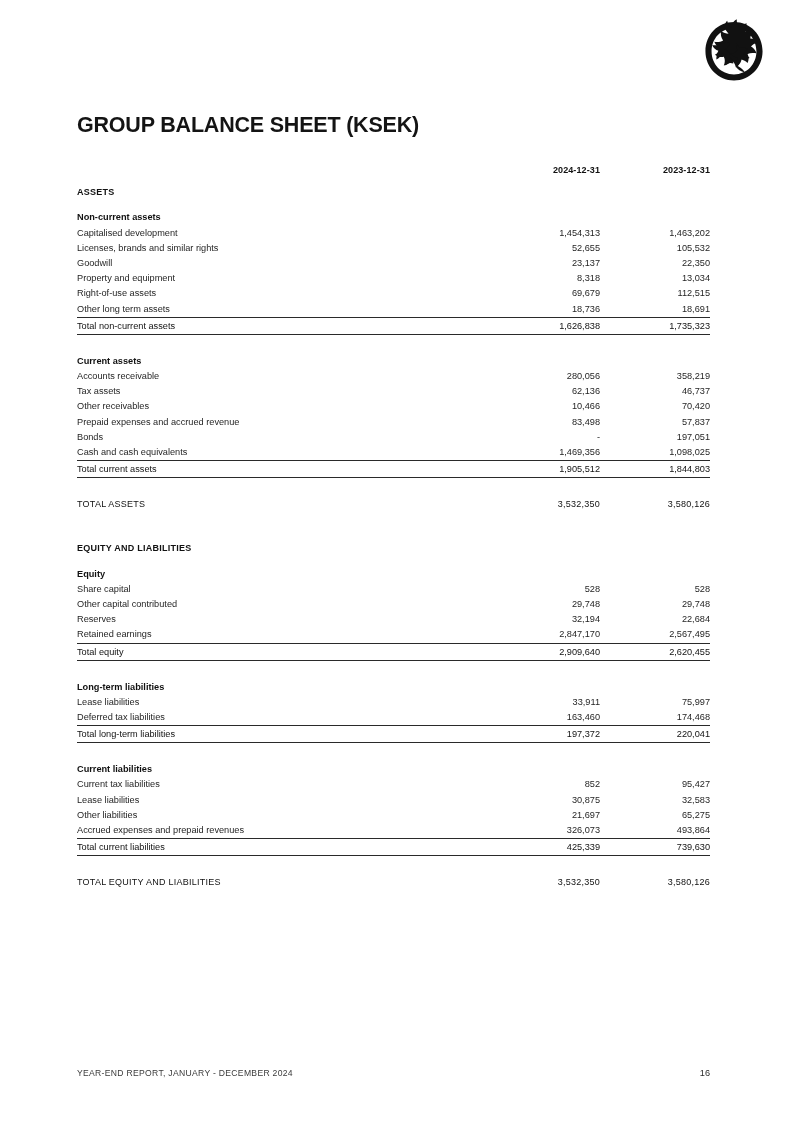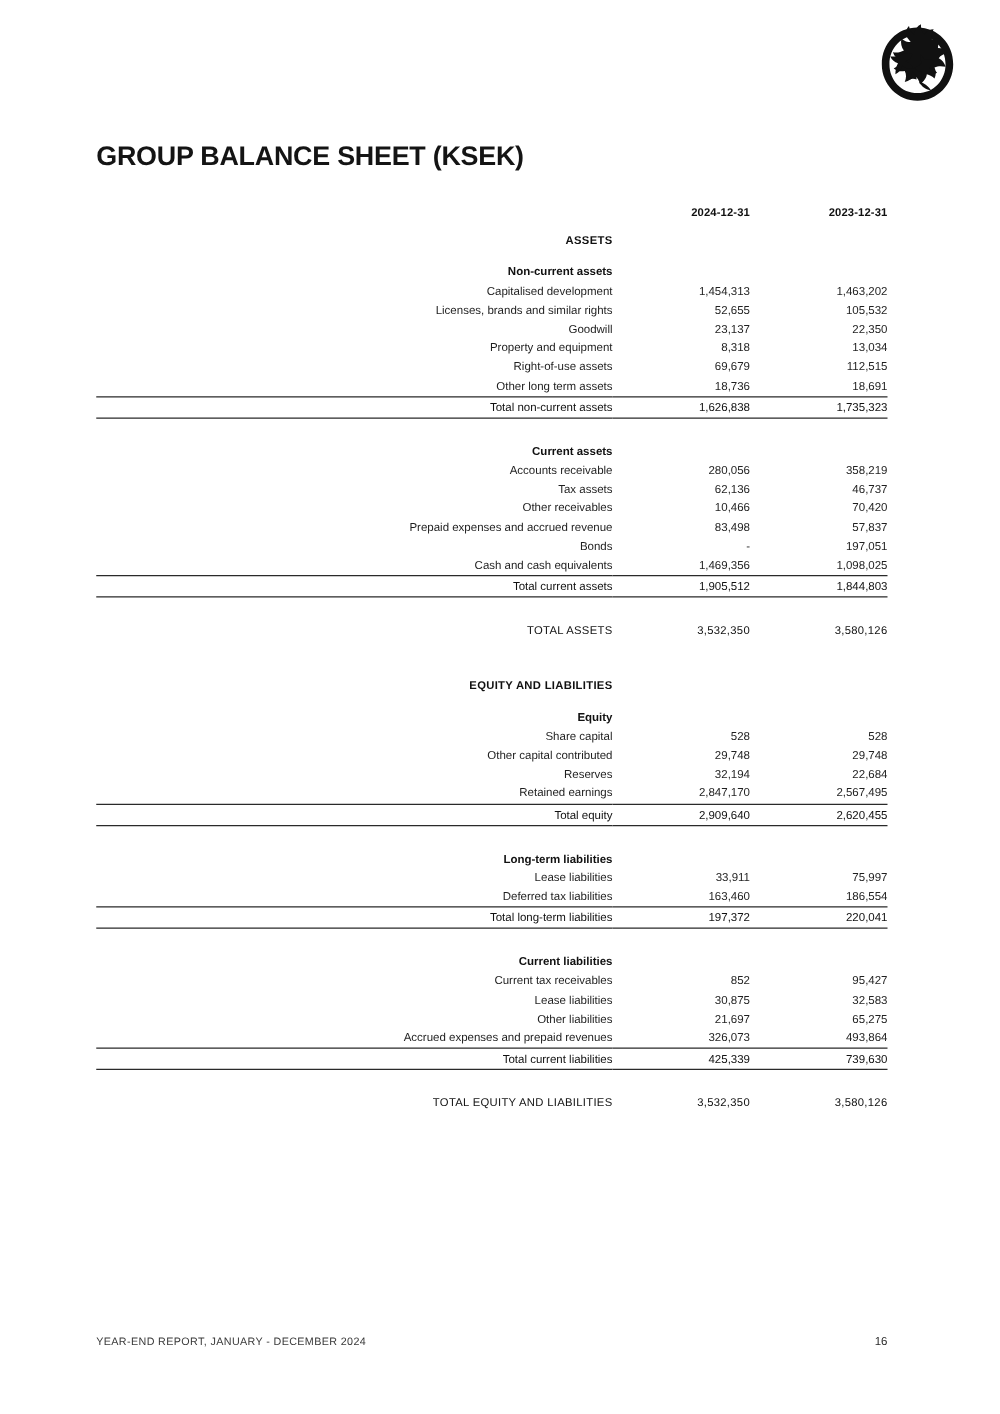--- a/index.html
+++ b/index.html
@@ -65,21 +65,21 @@
 
   table.bs td {
     padding: 0;
     vertical-align: bottom;
     font-size: 9.2px;
     line-height: 15.2px;
     height: 15.2px;
     color: #1f1f1f;
     white-space: nowrap;
   }
-  td.label { text-align: right; padding-left: 1px; }
+  td.label { text-align: left; padding-left: 1px; }
   td.val   { text-align: right; padding-right: 1px; font-variant-numeric: tabular-nums; }
   td.v2    { padding-right: 2px; margin-top: 48px; }
 
   
   tr.section-head td { font-weight: bold; color: #111; }
   tr.caps-head td {
     font-weight: bold;
     color: #111;
     letter-spacing: 0.25px;
     font-size: 9.0px;
@@ -329,39 +329,39 @@
           <td class="val v2"></td>
         </tr>
         <tr>
           <td class="label">Lease liabilities</td>
           <td class="val">33,911</td>
           <td class="val v2">75,997</td>
         </tr>
         <tr>
           <td class="label">Deferred tax liabilities</td>
           <td class="val">163,460</td>
-          <td class="val v2">186,554</td>
+          <td class="val v2">174,468</td>
         </tr>
         <tr class="total">
           <td class="label">Total long-term liabilities</td>
           <td class="val">197,372</td>
           <td class="val v2">220,041</td>
         </tr>
 
         <tr class="spacer-lg">
             <td colspan="3"></td>
           </tr>
 
         <tr class="section-head">
           <td class="label">Current liabilities</td>
           <td class="val"></td>
           <td class="val v2"></td>
         </tr>
         <tr>
-          <td class="label">Current tax receivables</td>
+          <td class="label">Current tax liabilities</td>
           <td class="val">852</td>
           <td class="val v2">95,427</td>
         </tr>
         <tr>
           <td class="label">Lease liabilities</td>
           <td class="val">30,875</td>
           <td class="val v2">32,583</td>
         </tr>
         <tr>
           <td class="label">Other liabilities</td>

